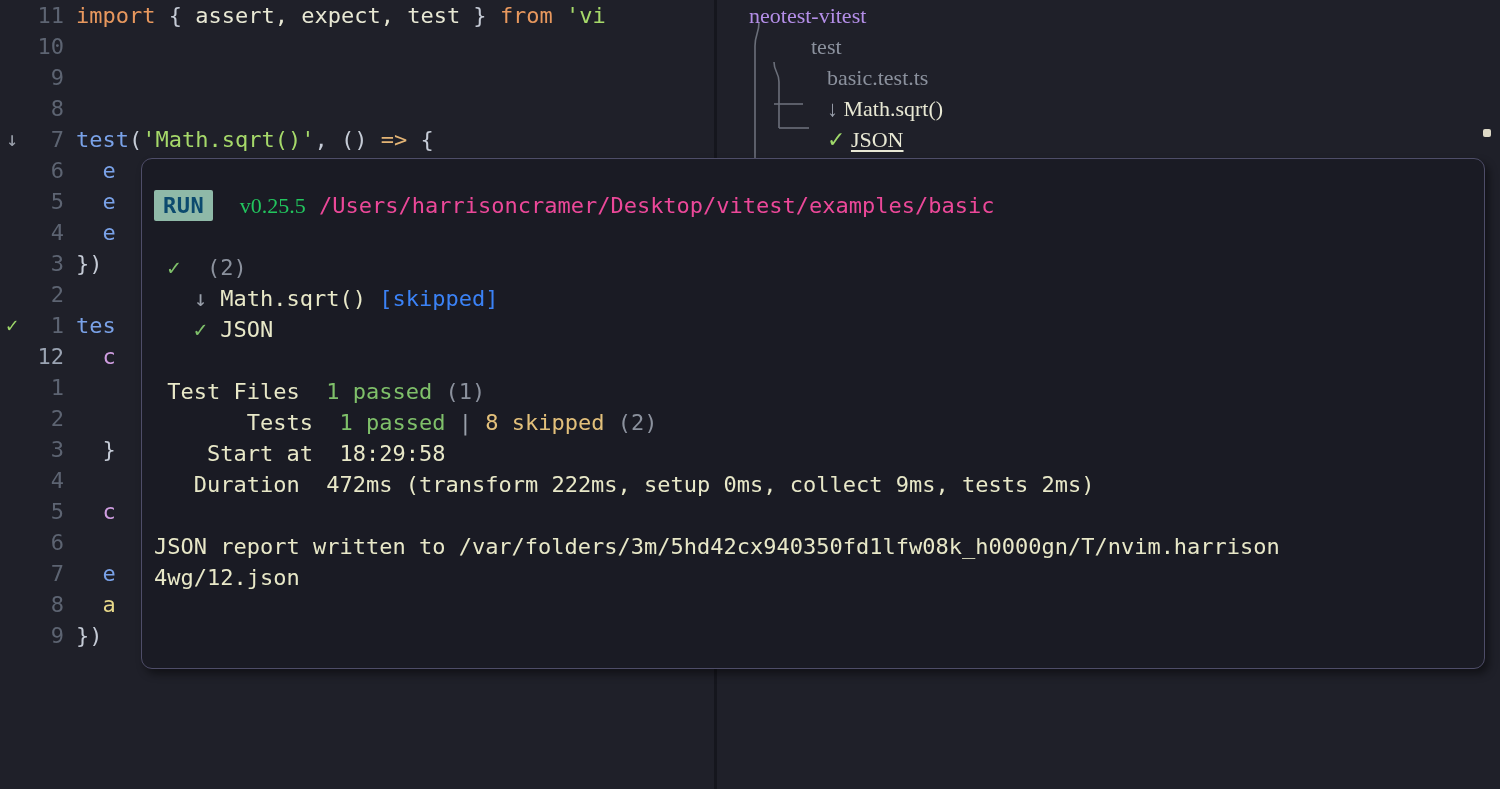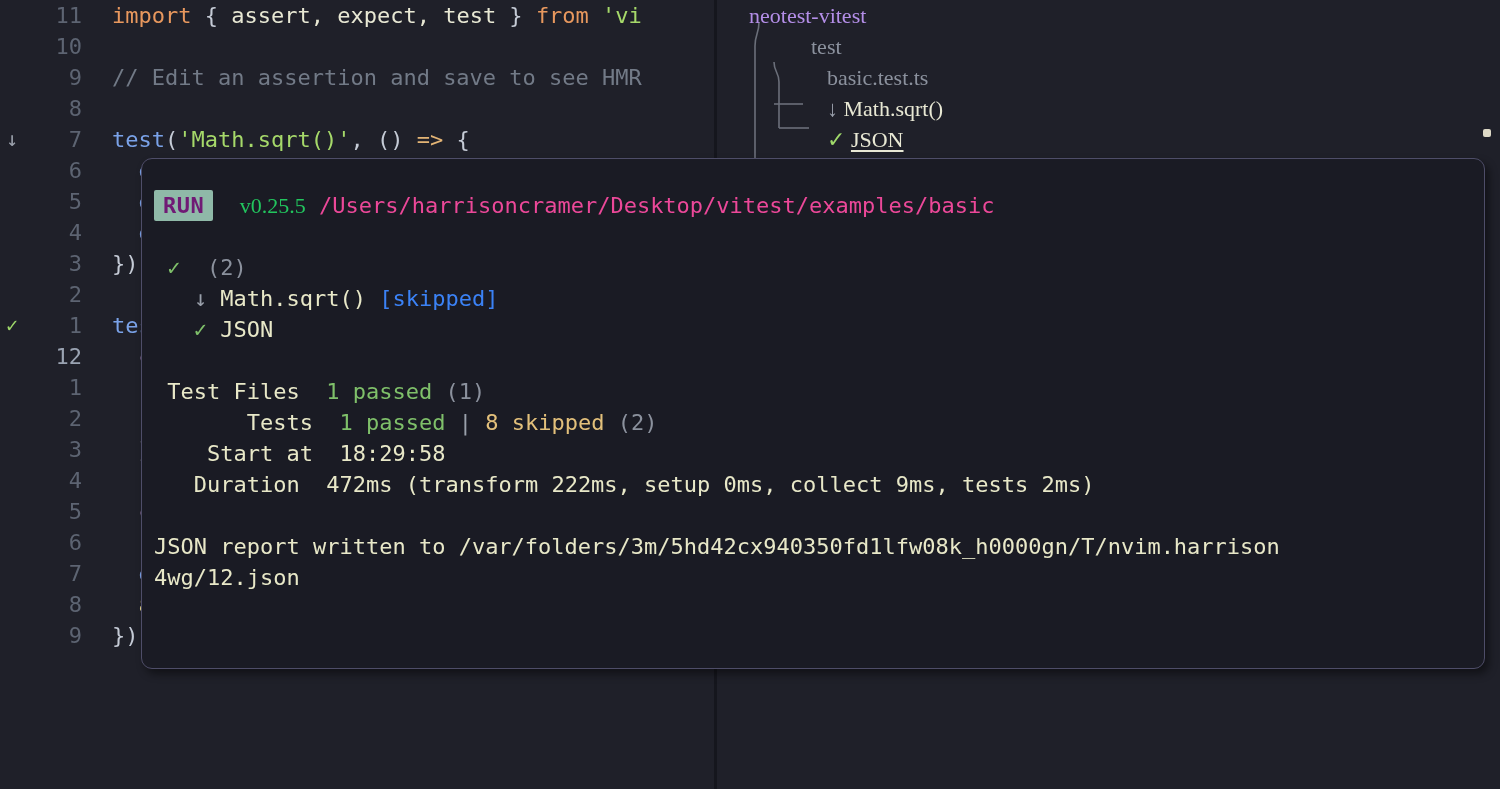--- a/index.html
+++ b/index.html
@@ -34,21 +34,20 @@
     background: #1f2029;
     overflow: hidden;
   }
 
   .code-row {
     position: relative;
     height: 31px;
     white-space: pre;
     display: flex;
     align-items: center;
-    gap: 18px;
   }
 
   .sign-col {
     width: 24px;
     min-width: 24px;
     text-align: center;
     font-size: 20px;
     line-height: 31px;
   }
   .sign-pass { color: #9fd96a; }
@@ -153,21 +152,21 @@
     display: flex;
     align-items: center;
     padding-left: 12px;
     color: #e8e8c8;
   }
   .out-row.blank { color: transparent; }
 
   .run-badge {
     display: inline-block;
     background: #8fb9a8;
-    color: #701a75;
+    color: #0c4a6e;
     padding: 0 9px;
     border-radius: 2px;
     font-weight: 700;
     letter-spacing: 0.5px;
   }
 
   .o-ver   { color: #22c55e; font-family: Liberation Serif, serif; }
   .o-path  { color: #ec4899; }
   .o-pass  { color: #7fc06a; }
   .o-dim   { color: #8b919d; }
@@ -181,21 +180,21 @@
 </style>
 </head>
 <body>
 
 <div id="app">
 
   <div class="editor-pane">
     <div id="code-lines">
         <div class="code-row"><span class="sign-col">&nbsp;</span><span class="lnum">11</span><span class="code-text"><span class="tk-kw">import </span><span class="tk-punct">{ </span><span class="tk-ident">assert, expect, test</span><span class="tk-punct"> } </span><span class="tk-kw">from </span><span class="tk-str">'vi</span></span></div>
         <div class="code-row"><span class="sign-col">&nbsp;</span><span class="lnum">10</span><span class="code-text"></span></div>
-        <div class="code-row"><span class="sign-col">&nbsp;</span><span class="lnum">9</span><span class="code-text"><span class="tk-comment">// Edit an assertion and save to see HMR</span></span></div>
+        <div class="code-row"><span class="sign-col">&nbsp;</span><span class="lnum">9</span></div>
         <div class="code-row"><span class="sign-col">&nbsp;</span><span class="lnum">8</span><span class="code-text"></span></div>
         <div class="code-row"><span class="sign-col sign-skip">↓</span><span class="lnum">7</span><span class="code-text"><span class="tk-fn">test</span><span class="tk-punct">(</span><span class="tk-str">'Math.sqrt()'</span><span class="tk-punct">, </span><span class="tk-punct">()</span><span class="tk-arrow"> =&gt; </span><span class="tk-punct">{</span></span></div>
         <div class="code-row"><span class="sign-col">&nbsp;</span><span class="lnum">6</span><span class="code-text"><span class="tk-ident">  </span><span class="tk-fn">e</span></span></div>
         <div class="code-row"><span class="sign-col">&nbsp;</span><span class="lnum">5</span><span class="code-text"><span class="tk-ident">  </span><span class="tk-fn">e</span></span></div>
         <div class="code-row"><span class="sign-col">&nbsp;</span><span class="lnum">4</span><span class="code-text"><span class="tk-ident">  </span><span class="tk-fn">e</span></span></div>
         <div class="code-row"><span class="sign-col">&nbsp;</span><span class="lnum">3</span><span class="code-text"><span class="tk-punct">})</span></span></div>
         <div class="code-row"><span class="sign-col">&nbsp;</span><span class="lnum">2</span><span class="code-text"></span></div>
         <div class="code-row"><span class="sign-col sign-pass">✓</span><span class="lnum">1</span><span class="code-text"><span class="tk-fn">tes</span></span></div>
         <div class="code-row"><span class="sign-col">&nbsp;</span><span class="lnum cur">12</span><span class="code-text"><span class="tk-ident">  </span><span class="tk-prop">c</span></span></div>
         <div class="code-row"><span class="sign-col">&nbsp;</span><span class="lnum">1</span><span class="code-text"></span></div>

